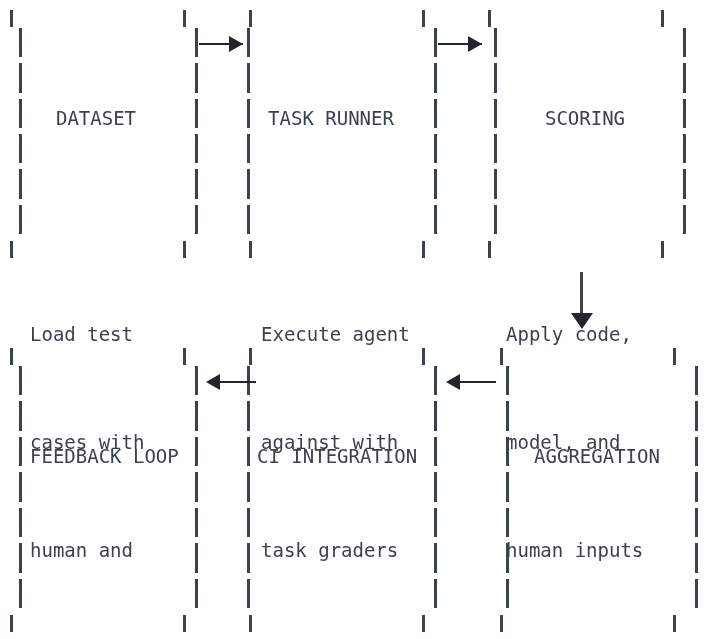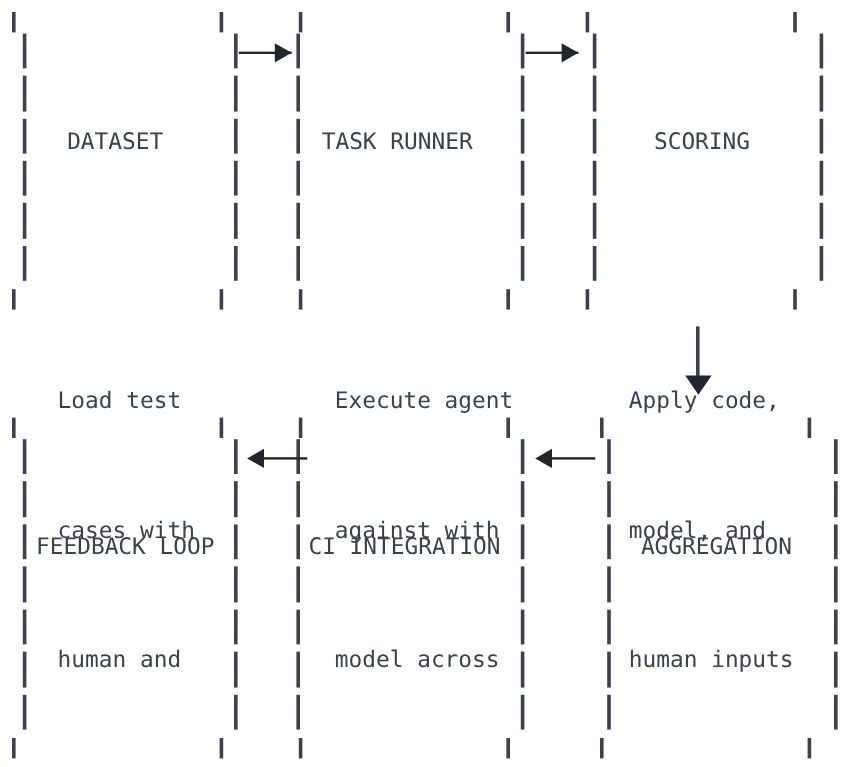--- a/index.html
+++ b/index.html
@@ -89,21 +89,20 @@
   .box-title {
     height: 36px;
     white-space: pre;
   }
   .box-title.centered { text-align: center; padding-right: 14px; }
   .box-title.left     { text-align: left; }
   .spacer-line { height: 36px; }
   .body-line {
     height: 36px;
     white-space: pre;
-    margin-left: 18px;
   }
 
   
   .conn-h {
     position: absolute;
     height: 2px;
     background: #22262c;
   }
   .conn-v {
     position: absolute;
@@ -196,21 +195,21 @@
         <div class="pipe-seg"></div>
           <div class="pipe-seg"></div>
           <div class="pipe-seg"></div>
       </div>
     </div>
     <div class="box-text" style="left:12px;">
       <div class="box-title centered">TASK RUNNER</div>
       <div class="spacer-line"></div>
       <div class="body-line">Execute agent</div>
       <div class="body-line">against with</div>
-      <div class="body-line">model across</div>
+      <div class="body-line">task graders</div>
       
     </div>
   </div>
 
   <div class="box" style="left:488px; top:10px; width:176px; height:248px;">
     <div class="rail top"></div>
     <div class="rail bot"></div>
     <div class="corner tl"></div>
     <div class="corner tr"></div>
     <div class="corner bl"></div>

